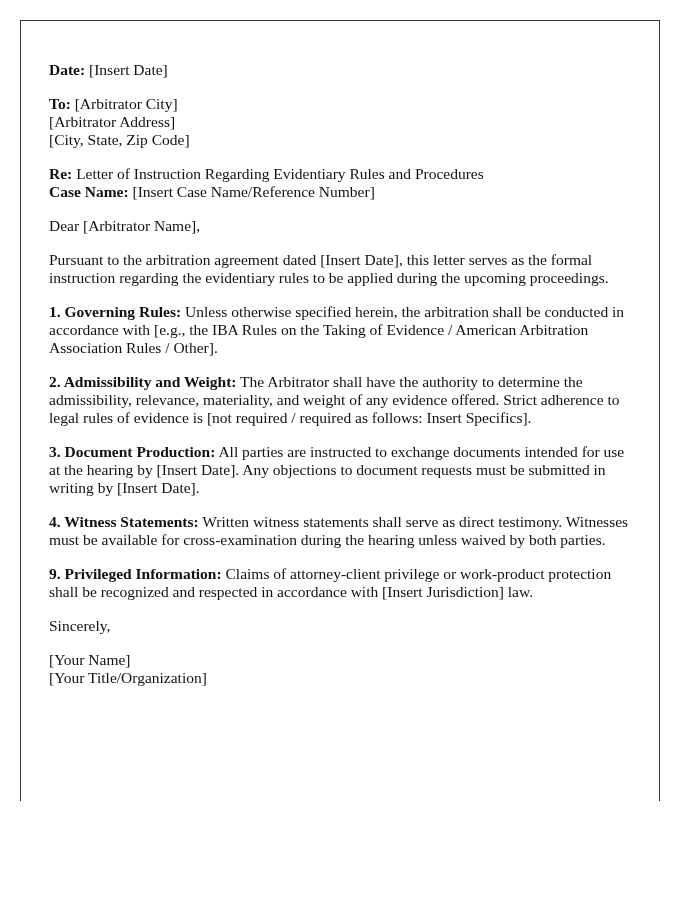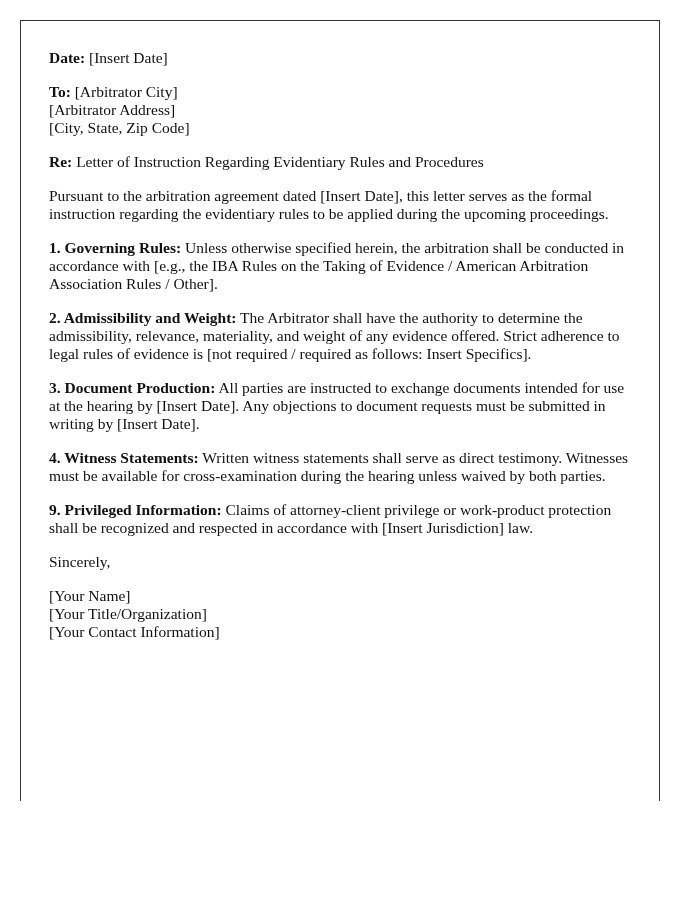--- a/index.html
+++ b/index.html
@@ -30,21 +30,21 @@
       box-sizing: border-box;
       padding: 28px 28px 28px 28px;
       font-family: "Liberation Serif", "DejaVu Serif", serif;
       font-size: 15.5px;
       line-height: 18px;
       color: #111111;
       background: #ffffff;
       min-height: 900px;
     }
     .letter p {
-      margin: 0 0 16px 0;
+      margin: 12px 0 16px 0;
     }
     .letter b {
       font-weight: bold;
     }
     .line {
       display: block;
     }
   </style>
 </head>
 <body>
@@ -64,22 +64,27 @@
       </span>
       <span class="line">[Arbitrator Address]</span>
       <span class="line">[City, State, Zip Code]</span>
     </p>
 
     <p>
       <span class="line">
         <b>Re:</b>
         <span>Letter of Instruction Regarding Evidentiary Rules and Procedures</span>
       </span>
+      <span class="line">
+        <b>Case Name:</b>
+        <span>[Insert Case Name/Reference Number]</span>
+      </span>
     </p>
 
+    <p>Dear [Arbitrator Name],</p>
 
     <p>Pursuant to the arbitration agreement dated [Insert Date], this letter serves as the formal instruction regarding the evidentiary rules to be applied during the upcoming proceedings.</p>
 
     <p>
       <b>1. Governing Rules:</b>
       <span>Unless otherwise specified herein, the arbitration shall be conducted in accordance with [e.g., the IBA Rules on the Taking of Evidence / American Arbitration Association Rules / Other].</span>
     </p>
 
     <p>
       <b>2. Admissibility and Weight:</b>
@@ -101,17 +106,16 @@
       <span>Claims of attorney-client privilege or work-product protection shall be recognized and respected in accordance with [Insert Jurisdiction] law.</span>
     </p>
 
 
 
     <p>Sincerely,</p>
 
     <p>
       <span class="line">[Your Name]</span>
       <span class="line">[Your Title/Organization]</span>
-      <span class="line">[Your Contact Information]</span>
     </p>
 
   </div>
 </div>
 
 </body></html>

